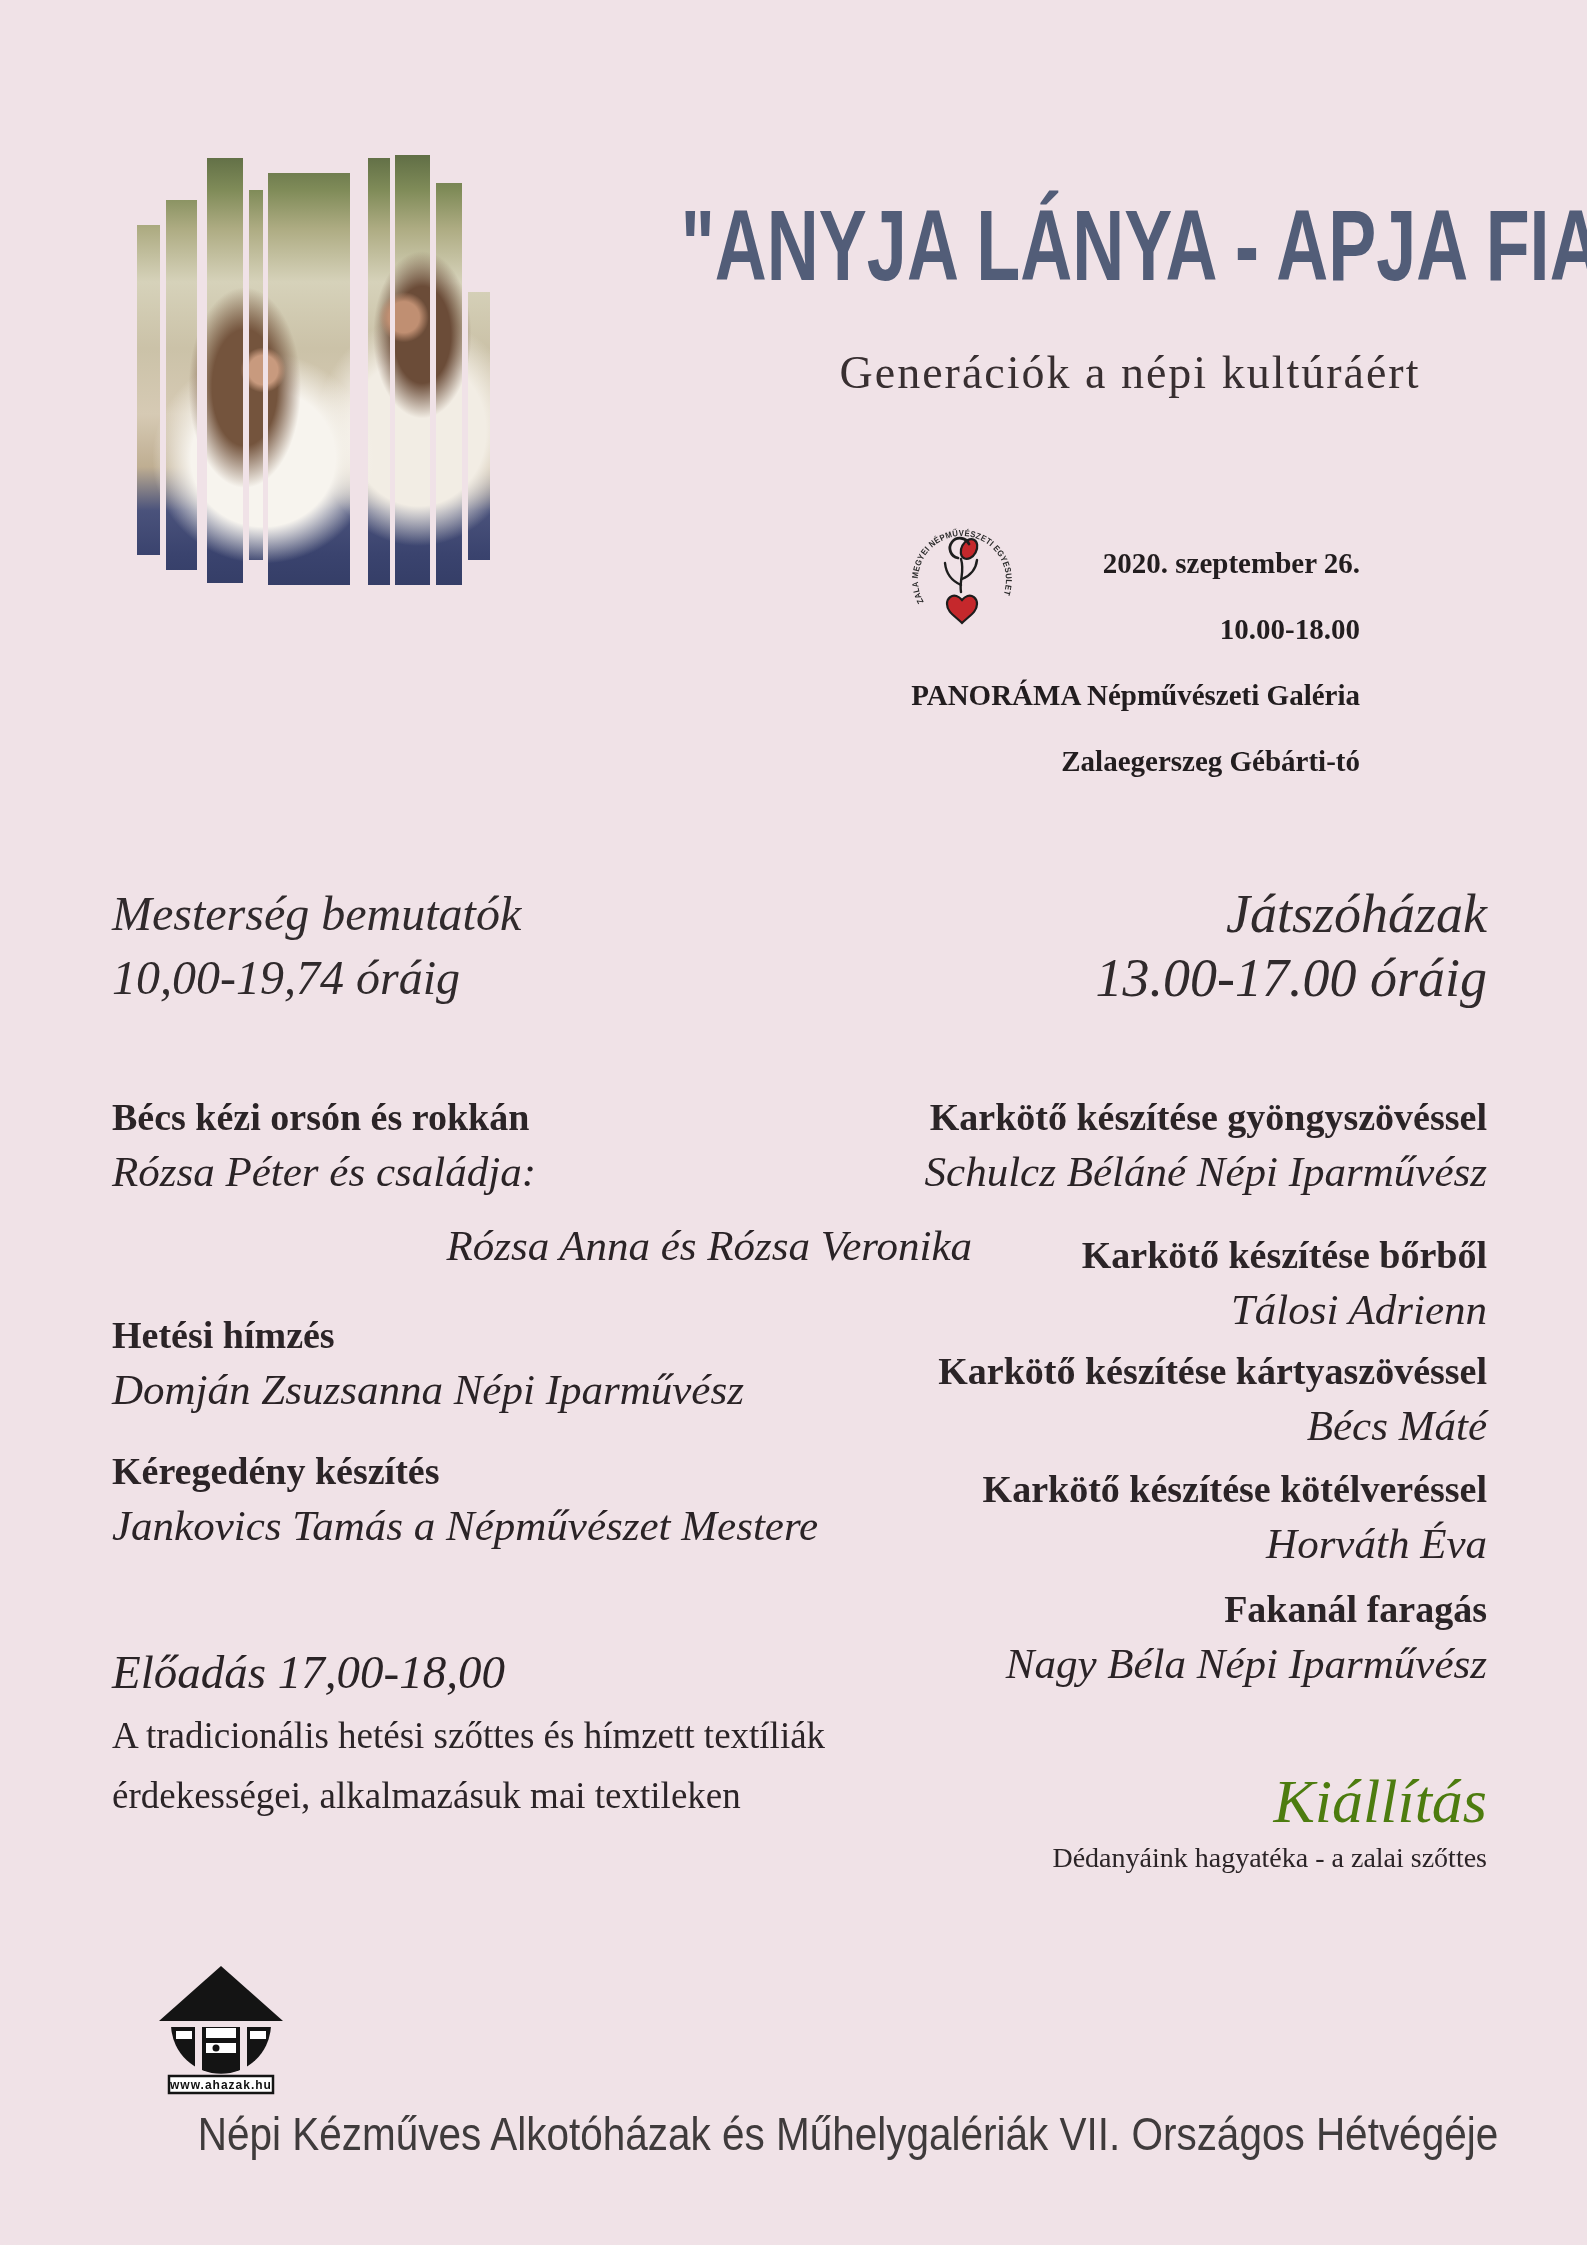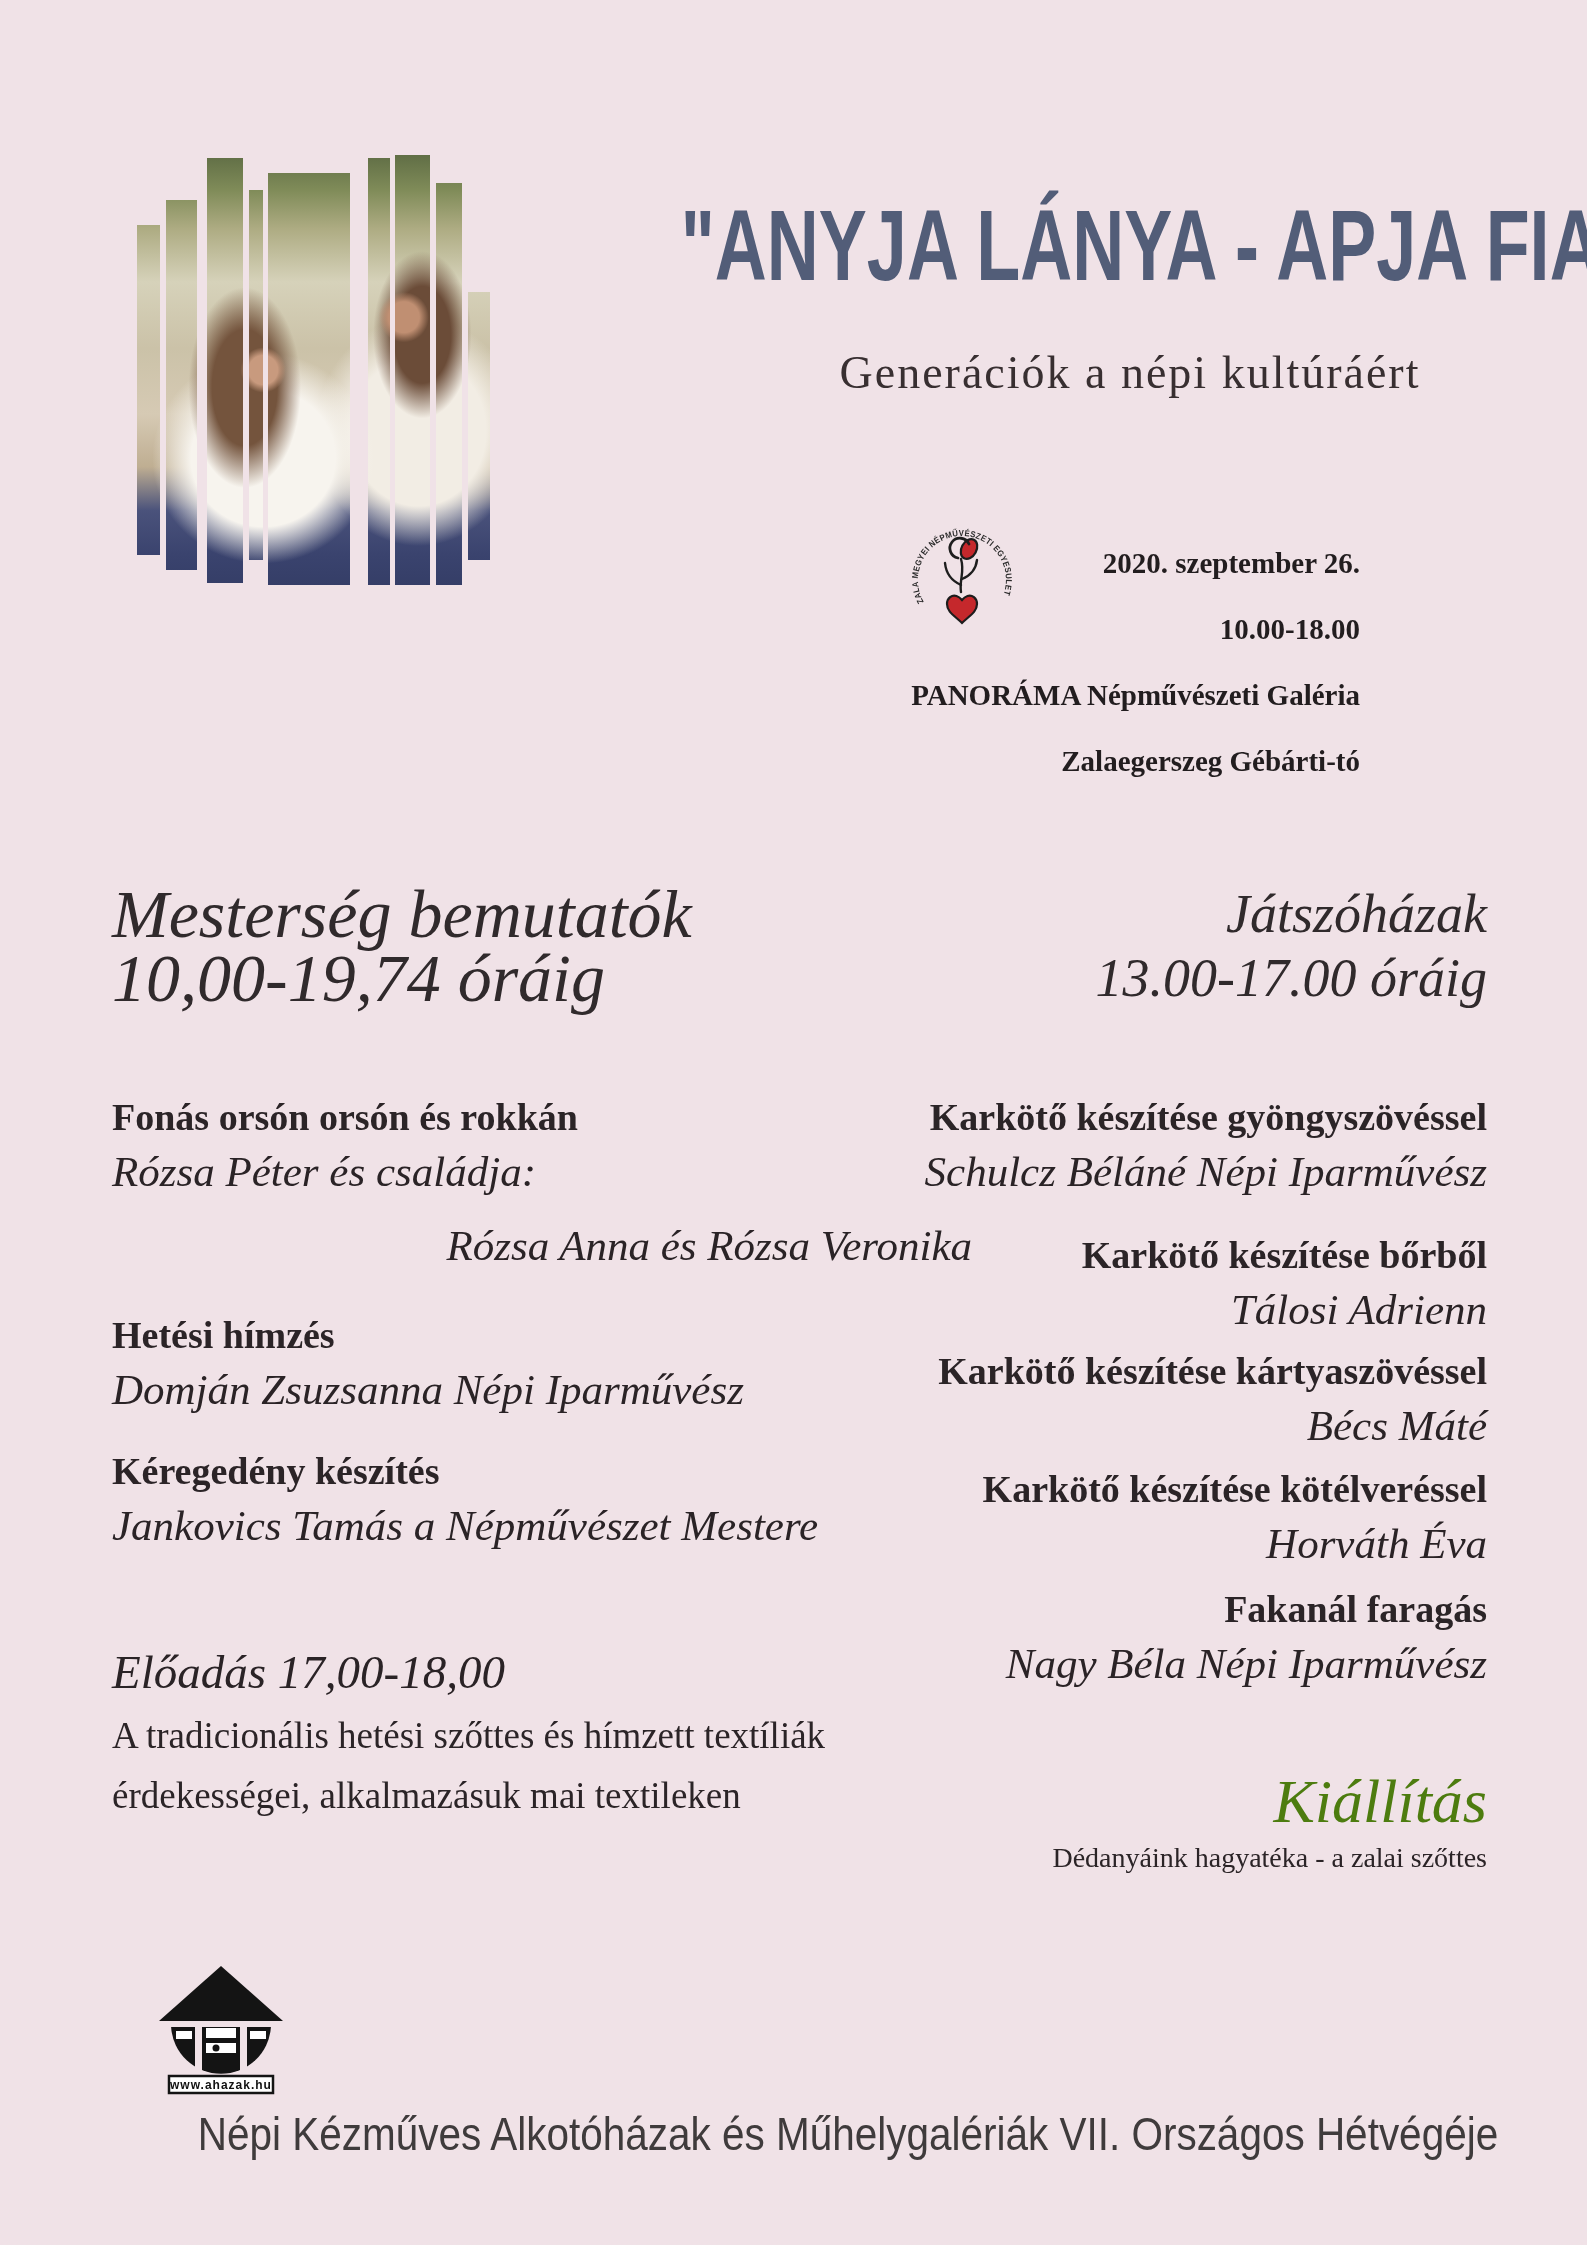--- a/index.html
+++ b/index.html
@@ -61,21 +61,21 @@
   .ink{fill:none;stroke:#1e1e1e;stroke-width:2.4;stroke-linecap:round;}
   .thick{stroke-width:2.8;}
   .red-shape{fill:#c5282c;stroke:#1d1d1d;stroke-width:2.2;}
   .event-info{
     position:absolute;left:660px;top:530px;width:700px;
     text-align:right;color:#221d1f;
     font-weight:bold;font-size:29px;line-height:66px;
   }
   .heading-left{
     position:absolute;left:112px;top:882px;width:700px;
-    font-style:italic;font-size:68px;line-height:64px;color:#302a2c;
+    font-style:italic;font-size:48px;line-height:64px;color:#302a2c;
   }
   .heading-right{
     position:absolute;right:100px;top:882px;width:700px;text-align:right;
     font-style:italic;font-size:54px;line-height:64px;color:#302a2c;
   }
 
   
   .item-title{font-weight:bold;font-size:38px;line-height:46px;color:#2b2427;}
   .presenter{font-style:italic;font-size:43px;line-height:64px;color:#2a2326;}
   .crafts-col{position:absolute;left:112px;top:1094px;width:860px;}
@@ -161,21 +161,21 @@
     <div>Mesterség bemutatók</div>
     <div>10,00-19,74 óráig</div>
   </div>
   <div class="heading-right">
     <div>Játszóházak</div>
     <div>13.00-17.00 óráig</div>
   </div>
 
   <div class="crafts-col">
     <div class="c-item1">
-      <div class="item-title">Fonás orsón orsón és rokkán</div>
+      <div class="item-title">Bécs kézi orsón és rokkán</div>
       <div class="presenter">Rózsa Péter és családja:</div>
       <div class="presenter gap">Rózsa Anna és Rózsa Veronika</div>
     </div>
     <div class="c-item2">
       <div class="item-title">Hetési hímzés</div>
       <div class="presenter">Domján Zsuzsanna Népi Iparművész</div>
     </div>
     <div class="c-item3">
       <div class="item-title">Kéregedény készítés</div>
       <div class="presenter">Jankovics Tamás a Népművészet Mestere</div>

